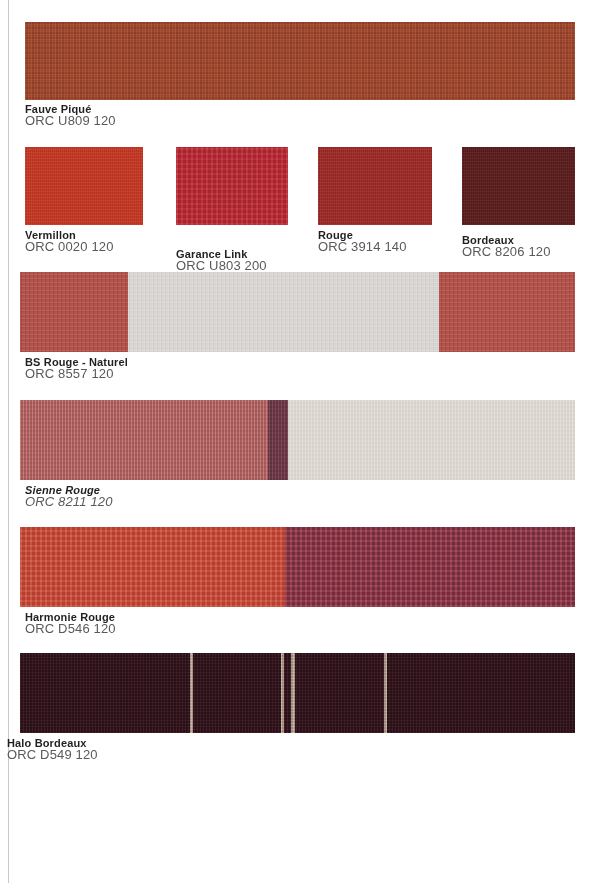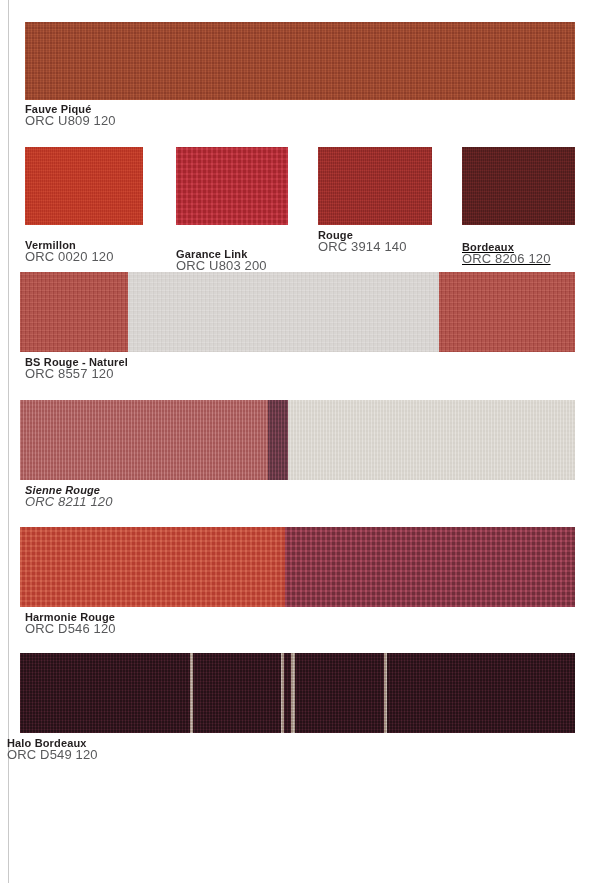--- a/index.html
+++ b/index.html
@@ -181,21 +181,21 @@
     </div>
     <div class="caption" style="top: 104px; left: 25px;">
       <div class="name">Fauve Piqué</div>
       <div class="code">ORC U809 120</div>
     </div>
     <div class="swatch-block" style="left: 25px; top: 147px; width: 118px; height: 78px;">
       <div class="swatch weave-fine" style="background: rgb(193, 60, 41);">
         <div class="band" style="left: 0px; width: 118px; background: rgb(193, 60, 41);"></div>
       </div>
     </div>
-    <div class="caption" style="top: 240px; left: 25px;">
+    <div class="caption" style="top: 230px; left: 25px;">
       <div class="name">Vermillon</div>
       <div class="code">ORC 0020 120</div>
     </div>
     <div class="swatch-block" style="left: 176px; top: 147px; width: 112px; height: 78px;">
       <div class="swatch weave-basket" style="background: rgb(182, 48, 58);">
         <div class="band" style="left: 0px; width: 112px; background: rgb(182, 48, 58);"></div>
       </div>
     </div>
     <div class="caption" style="top: 230px; left: 176px; margin-top: 19px;">
       <div class="name">Garance Link</div>
@@ -208,21 +208,21 @@
     </div>
     <div class="caption" style="top: 230px; left: 318px;">
       <div class="name">Rouge</div>
       <div class="code">ORC 3914 140</div>
     </div>
     <div class="swatch-block" style="left: 462px; top: 147px; width: 113px; height: 78px;">
       <div class="swatch weave-fine" style="background: rgb(94, 33, 33);">
         <div class="band" style="left: 0px; width: 113px; background: rgb(94, 33, 33);"></div>
       </div>
     </div>
-    <div class="caption" style="top: 242px; left: 462px; text-decoration: underline;">
+    <div class="caption" style="top: 235px; left: 462px;">
       <div class="name">Bordeaux</div>
       <div class="code">ORC 8206 120</div>
     </div>
     <div class="swatch-block" style="left: 20px; top: 272px; width: 555px; height: 80px;">
       <div class="swatch weave-slub" style="background: rgb(176, 83, 76);">
         <div class="band" style="left: 0px; width: 108px; background: rgb(176, 83, 76);"></div>
         <div class="band" style="left: 108px; width: 311px; background: rgb(216, 213, 210);"></div>
         <div class="band" style="left: 419px; width: 136px; background: rgb(176, 83, 76);"></div>
       </div>
     </div>

